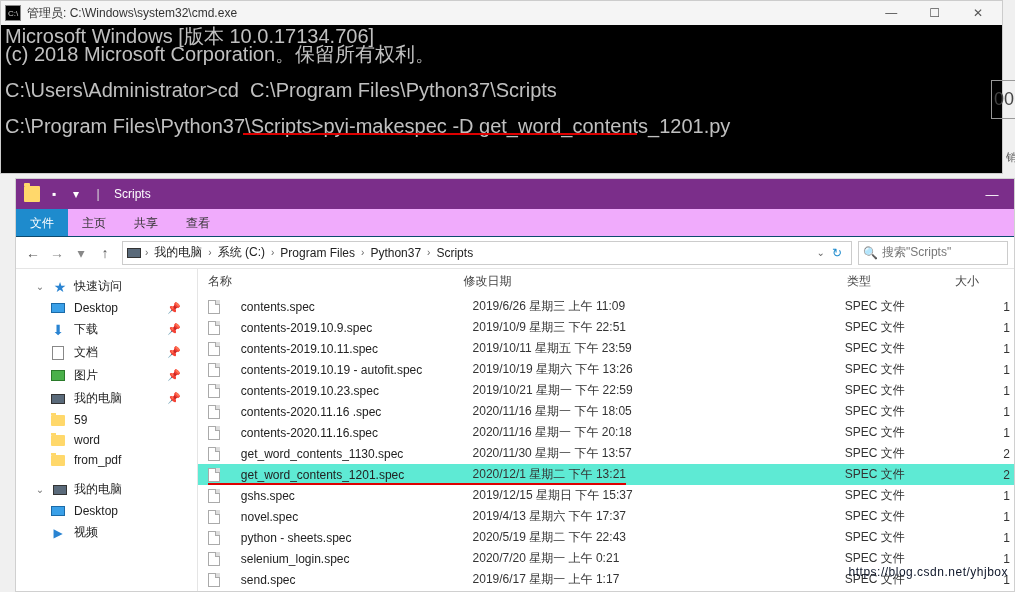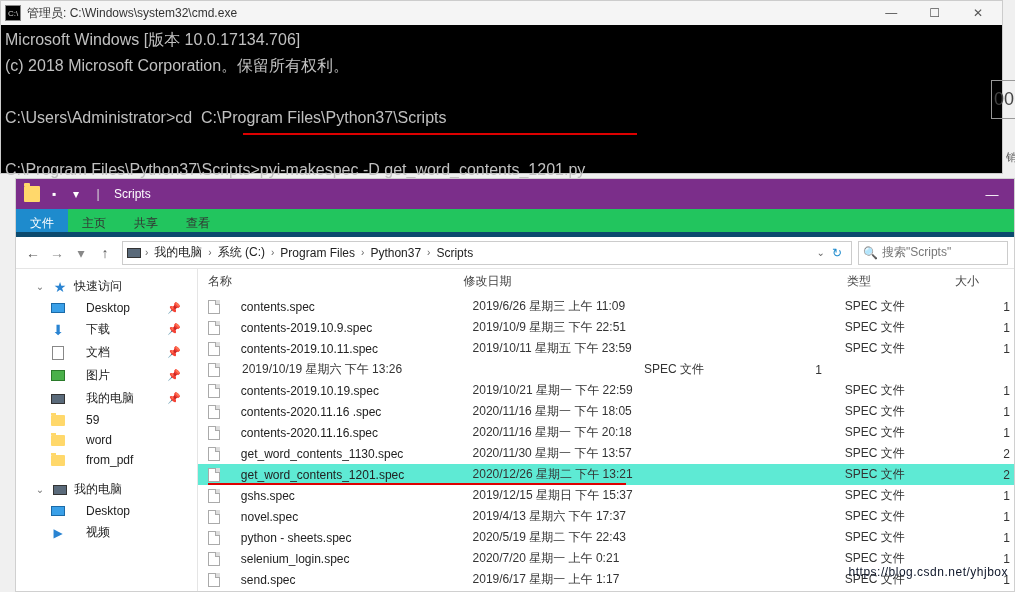--- a/index.html
+++ b/index.html
@@ -4,59 +4,59 @@
 <style>
   * { margin: 0; padding: 0; box-sizing: border-box; font-family: "Microsoft YaHei", "Segoe UI", sans-serif; }
   body { width: 1015px; height: 592px; overflow: hidden; background: #f0f0f0; position: relative; font-size: 12px; }
 
   
   .cmd-window { position: absolute; left: 0; top: 0; width: 1003px; border: 1px solid #ccc; background: #fff; }
   .cmd-titlebar { display: flex; align-items: center; height: 24px; background: #f5f5f5; padding: 0 4px; }
   .cmd-icon { width: 16px; height: 16px; background: #000; border: 1px solid #888; margin-right: 6px; font-size: 8px; color: #ccc; display:flex;align-items:center;justify-content:center;}
   .cmd-title { flex: 1; font-size: 12px; color: #333; }
   .cmd-ctrls span { display: inline-block; width: 40px; text-align: center; color: #555; font-size: 12px; }
-  .cmd-body { background: #000; color: #c0c0c0; font-family: "NSimSun","SimSun", "Consolas", monospace; font-size: 16px; line-height: 26px; padding: 2px 4px; height: 148px; white-space: pre; position: relative; }
+  .cmd-body { background: #000; color: #c0c0c0; font-family: "NSimSun","SimSun", "Consolas", monospace; font-size: 20px; line-height: 18px; padding: 2px 4px; height: 148px; white-space: pre; position: relative; }
   .cmd-underline { position: absolute; height: 2px; background: #d00; }
 
   
   .right-sliver { position:absolute; right:0; top:20px; width:32px; height:150px; }
   .right-sliver .box00 { position:absolute; top:60px; right:-2px; border:1px solid #999; padding:8px 2px; font-size:18px; color:#444;}
   .right-sliver .word { position:absolute; top:130px; right:-2px; font-size:11px; color:#555; writing-mode: horizontal-tb;}
 
   
   .explorer { position: absolute; left: 15px; top: 178px; right: 0; bottom: 0; background: #fff; border: 1px solid #d0d0d0; display: flex; flex-direction: column; }
   .exp-titlebar { height: 30px; background: #7b2e8a; color: #fff; display: flex; align-items: center; }
   .exp-tb-icons { display:flex; align-items:center; gap:6px; padding-left:8px;}
   .exp-tb-icons span { width:16px; height:16px; display:inline-flex; align-items:center; justify-content:center; font-size:12px;}
   .folder-ico { background: #ffd86b; width:16px; height:12px; border-radius:1px; position:relative;}
   .folder-ico::before{content:"";position:absolute;top:-3px;left:0;width:6px;height:3px;background:#ffd86b;border-radius:1px 1px 0 0;}
   .exp-tb-title { margin-left: 8px; font-size: 12px; }
   .exp-tb-right { margin-left: auto; display:flex;}
   .exp-tb-right span { width: 44px; text-align: center; font-size: 13px; color: #fff;}
 
-  .ribbon-row { height: 28px; display: flex; align-items: stretch; border-bottom: 5px solid #0c4a6e; background: #22c55e;}
+  .ribbon-row { height: 28px; display: flex; align-items: stretch; border-bottom: 1px solid #0c4a6e; background: #f0abfc;}
   .ribbon-tab { padding: 6px 14px; font-size: 12px; color: #333; cursor:default;}
   .ribbon-tab.file { background: #1e8bcd; color: #fff; }
 
   .path-row { height: 32px; display:flex; align-items:center; padding: 3px 6px; gap:6px; border-bottom:1px solid #e5e5e5;}
   .nav-arrows { display:flex; gap:2px; }
   .nav-arrows span { width:22px; height:22px; display:inline-flex; align-items:center;justify-content:center; color:#888; font-size:14px;}
   .nav-arrows .enabled{ color:#555;}
   .breadcrumb { flex:1; border:1px solid #ccc; height:24px; display:flex; align-items:center; padding:0 4px; gap:2px; }
   .bc-ico{ width:16px; height:14px; display:inline-flex;align-items:center;}
   .bc-seg { font-size:12px; color:#222; padding:0 4px;}
   .bc-sep { color:#666; font-size:10px;}
   .refresh{ color:#1e8bcd; width:20px;text-align:center;}
   .searchbox { width:150px; height:24px; border:1px solid #ccc; display:flex; align-items:center; padding:0 4px; color:#777;}
   .searchbox .sicon{margin-right:4px;}
 
   .exp-body { flex:1; display:flex; overflow:hidden;}
   .sidebar { width:182px; border-right:1px solid #e5e5e5; padding:6px 0; overflow:hidden;}
   .sb-group-title{ display:flex; align-items:center; padding:3px 6px 3px 18px; gap:6px; font-size:12px; color:#222;}
-  .sb-item { display:flex; align-items:center; padding:3px 6px 3px 34px; gap:20px; font-size:12px; color:#222;}
+  .sb-item { display:flex; align-items:center; padding:3px 6px 3px 34px; gap:8px; font-size:12px; color:#222;}
   .sb-item .pin{ margin-left:auto; color:#888; font-size:11px; margin-right:10px;}
   .sb-ico{ width:16px; height:14px; display:inline-flex;align-items:center;justify-content:center;}
   .star{ color:#2a84d2; font-size:14px;}
   .desktop-ico{ width:14px;height:10px;background:#3aa0e8;border:1px solid #1a6aa8;}
   .download-ico{ color:#2a84d2; font-size:14px;}
   .doc-ico{ width:12px;height:14px;background:#fff;border:1px solid #888;}
   .pic-ico{ width:14px;height:11px;background:#4ab04a;border:1px solid #2a7a2a;}
   .pc-ico{ width:14px;height:10px;background:#5a6a7a;border:1px solid #333;}
   .folder-small{ width:14px;height:11px;background:#ffd86b;border-radius:1px;position:relative;}
   .folder-small::before{content:"";position:absolute;top:-2px;left:0;width:5px;height:2px;background:#ffd86b;}
@@ -273,29 +273,30 @@
             </span>
             <span class="fname">contents-2019.10.11.spec</span>
             <span class="fdate">2019/10/11 星期五 下午 23:59</span>
             <span class="ftype">SPEC 文件</span>
             <span class="fsize">1</span>
           </div>
           <div class="frow">
             <span class="fico">
               <span class="file-ico"></span>
             </span>
+            <span class="fname">contents-2019.10.19 - autofit.spec</span>
             <span class="fdate">2019/10/19 星期六 下午 13:26</span>
             <span class="ftype">SPEC 文件</span>
             <span class="fsize">1</span>
           </div>
           <div class="frow">
             <span class="fico">
               <span class="file-ico"></span>
             </span>
-            <span class="fname">contents-2019.10.19.spec</span>
+            <span class="fname">contents-2019.10.23.spec</span>
             <span class="fdate">2019/10/21 星期一 下午 22:59</span>
             <span class="ftype">SPEC 文件</span>
             <span class="fsize">1</span>
           </div>
           <div class="frow">
             <span class="fico">
               <span class="file-ico"></span>
             </span>
             <span class="fname">contents-2020.11.16 .spec</span>
             <span class="fdate">2020/11/16 星期一 下午 18:05</span>
@@ -318,21 +319,21 @@
             <span class="fname">get_word_contents_1130.spec</span>
             <span class="fdate">2020/11/30 星期一 下午 13:57</span>
             <span class="ftype">SPEC 文件</span>
             <span class="fsize">2</span>
           </div>
           <div class="frow selected">
             <span class="fico">
               <span class="file-ico"></span>
             </span>
             <span class="fname">get_word_contents_1201.spec</span>
-            <span class="fdate">2020/12/26 星期二 下午 13:21</span>
+            <span class="fdate">2020/12/1 星期二 下午 13:21</span>
             <span class="ftype">SPEC 文件</span>
             <span class="fsize">2</span>
           </div>
           <div class="frow">
             <span class="fico">
               <span class="file-ico"></span>
             </span>
             <span class="fname">gshs.spec</span>
             <span class="fdate">2019/12/15 星期日 下午 15:37</span>
             <span class="ftype">SPEC 文件</span>

